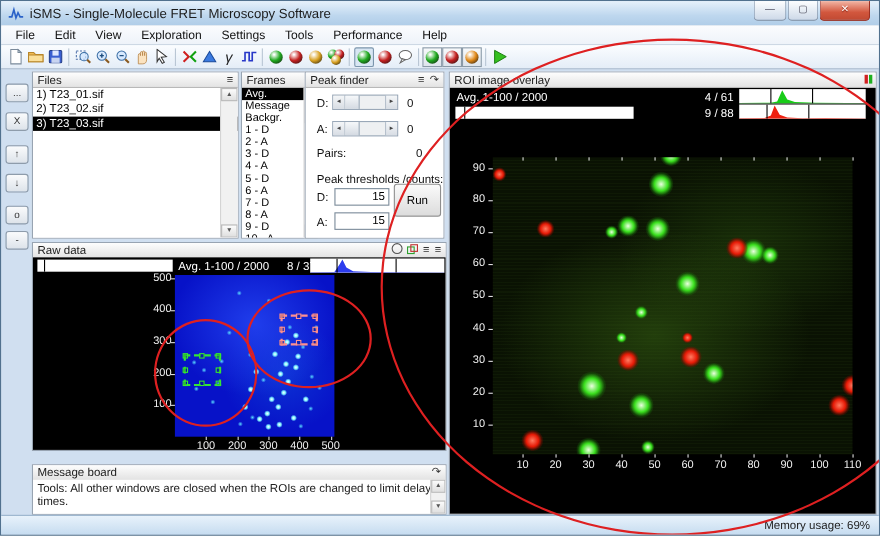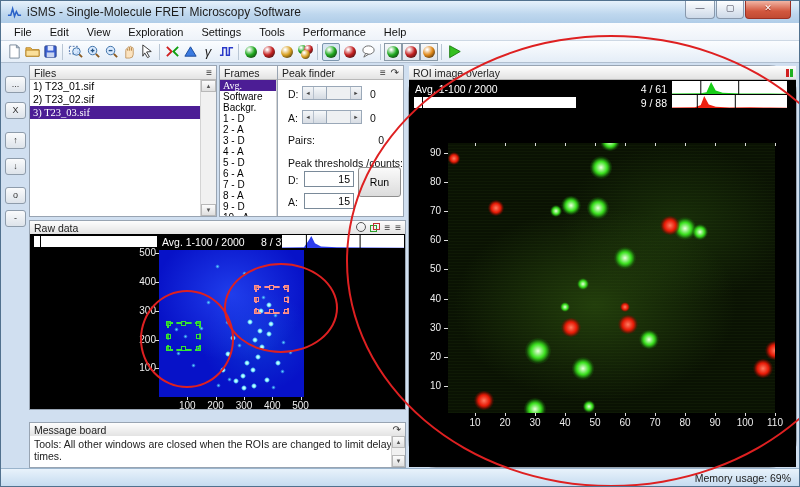--- a/index.html
+++ b/index.html
@@ -38,27 +38,27 @@
     background:linear-gradient(#fdfdfd,#e3e3e3);border-bottom:1px solid #b8b8b8;
     color:#222;font-size:10.5px;line-height:14px;padding:0 4px;box-sizing:border-box;}
   .hicons{position:absolute;right:3px;top:0;line-height:13px;color:#333;font-size:10px;letter-spacing:1px;}
   .pbody{position:absolute;left:0;right:0;bottom:0;background:#fff;overflow:hidden;}
   .pblack{position:absolute;left:0;right:0;bottom:0;background:#000;overflow:hidden;}
   #p-files{left:28px;top:64px;width:188px;height:152px;}
   #p-frames{left:218px;top:64px;width:70px;height:152px;}
   #p-peak{left:276px;top:64px;width:127px;height:152px;}
   #p-raw{left:28px;top:219px;width:377px;height:190px;}
   #p-msg{left:28px;top:421px;width:377px;height:46px;}
-  #p-roi{left:407px;top:64px;width:389px;height:403px;border-radius:28px;}
+  #p-roi{left:407px;top:64px;width:389px;height:403px;}
   
   .sbtn2{position:absolute;left:4px;width:21px;height:17px;border:1px solid #8e9cab;border-radius:3px;
     background:linear-gradient(#fafbfc,#dde3ea);color:#333;font-size:9px;text-align:center;line-height:15px;box-sizing:border-box;}
   
   .lrow{height:13px;line-height:13px;padding-left:3px;font-size:10.5px;color:#000;white-space:nowrap;}
-  .lrow.sel{background:#4c1d95;color:#fff;font-family:Liberation Serif, serif;}
+  .lrow.sel{background:#000000;color:#fff;}
   #frames-list .lrow{height:11px;line-height:11px;font-size:10px;}
   .vscroll{position:absolute;top:0;bottom:0;right:0;background:#f1f1f1;border-left:1px solid #d4d4d4;}
   .sarr{position:absolute;left:0;right:0;height:12px;background:linear-gradient(#fcfcfc,#dfdfdf);
     border:1px solid #b8b8b8;color:#555;font-size:6px;text-align:center;line-height:11px;box-sizing:border-box;}
   .sthumb{position:absolute;left:0;right:0;background:linear-gradient(90deg,#fdfdfd,#d8d8d8);border:1px solid #b0b0b0;box-sizing:border-box;}
   
   .lbl{position:absolute;color:#111;font-size:10.5px;white-space:nowrap;}
   .val{position:absolute;color:#111;font-size:10.5px;}
   .pfs{position:absolute;width:60px;height:14px;display:flex;border:1px solid #9aa8b8;box-sizing:border-box;background:#eef0f2;}
   .pfs .pa{width:10px;background:linear-gradient(#f4f6f8,#d8dde4);border-right:1px solid #b6c0cc;color:#444;font-size:5.5px;text-align:center;line-height:12px;}
@@ -271,21 +271,21 @@
   </div>
 
   <div class="panel" id="p-frames">
     <div class="phead">
       <span>Frames</span>
       <span class="hicons"><span>≡</span></span>
     </div>
     <div class="pbody" style="top:14px;">
       <div id="frames-list">
           <div class="lrow sel">Avg.</div>
-          <div class="lrow">Software</div>
+          <div class="lrow">Message</div>
           <div class="lrow">Backgr.</div>
           <div class="lrow">1 - D</div>
           <div class="lrow">2 - A</div>
           <div class="lrow">3 - D</div>
           <div class="lrow">4 - A</div>
           <div class="lrow">5 - D</div>
           <div class="lrow">6 - A</div>
           <div class="lrow">7 - D</div>
           <div class="lrow">8 - A</div>
           <div class="lrow">9 - D</div>

